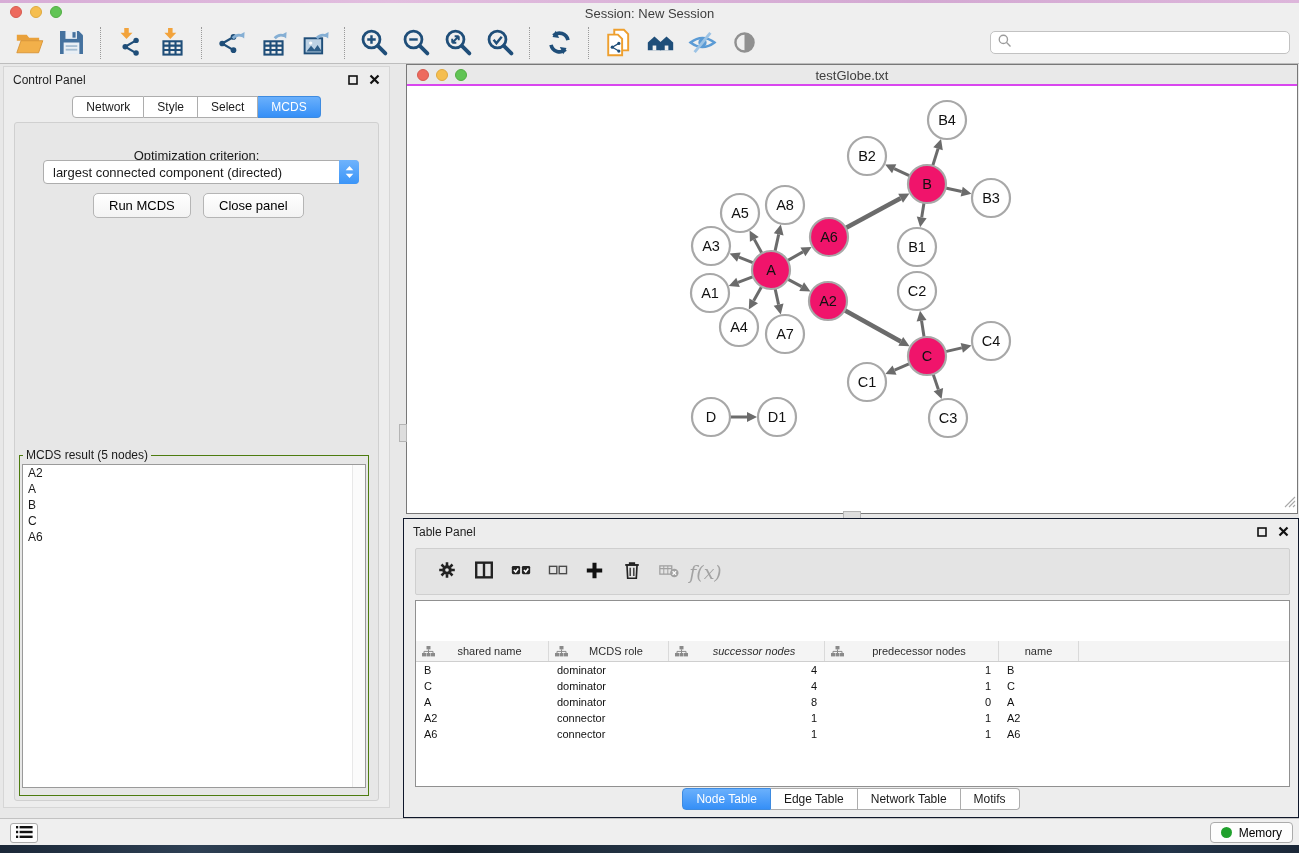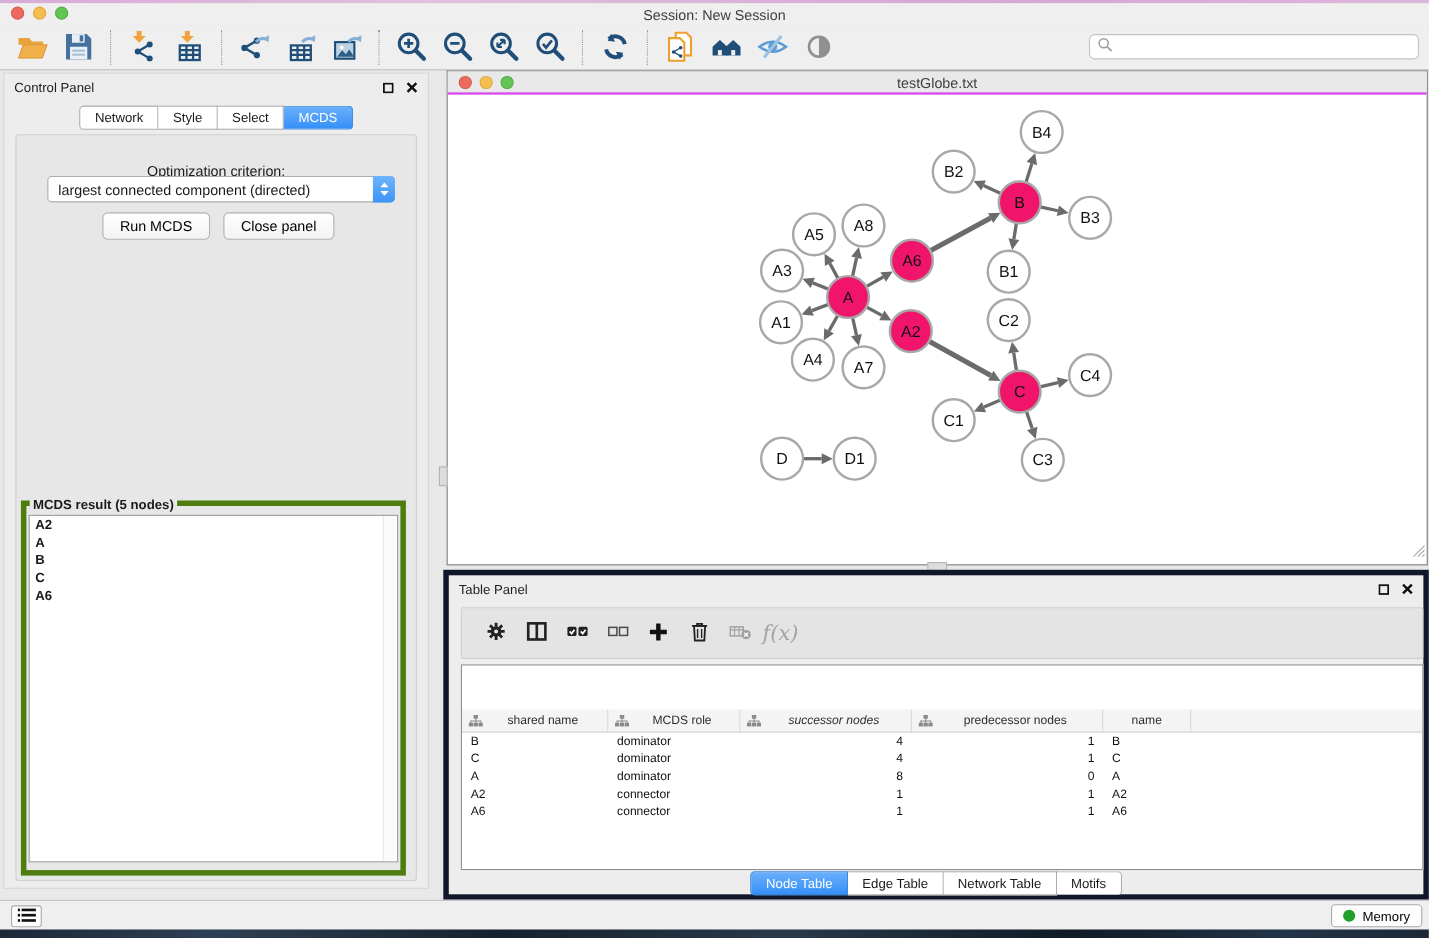--- a/index.html
+++ b/index.html
@@ -51,42 +51,42 @@
     border:1px solid #ADADAD; border-radius:4px; display:flex; align-items:center; cursor:default; }
   #criterion-value { flex:1; font-size:13px; padding-left:9px; }
   #criterion-stepper { width:20px; height:24px; margin:-1px -1px -1px 0;
     background:linear-gradient(#6FB3FC,#3B95F8); border-radius:0 4px 4px 0;
     display:flex; align-items:center; justify-content:center; }
   .cbtn { position:absolute; top:70px; height:25px; background:linear-gradient(#FFFFFF,#F3F3F3);
     border:1px solid #B5B5B5; border-radius:5px; font-size:13px; padding:0 15px;
     font-family:inherit; cursor:default; }
   #run-btn { left:78px; }
   #close-panel-btn { left:188px; }
-  #mcds-fieldset { position:absolute; left:4px; right:9px; top:332px; bottom:4px; border:5px solid #4d7c0f;font-weight:bold; }
+  #mcds-fieldset { position:absolute; left:4px; right:9px; top:332px; bottom:4px; border:1px solid #4d7c0f; }
   #mcds-legend { position:absolute; top:-8px; left:3px; background:#E7E7E7; padding:0 3px; font-size:12px; }
   #mcds-list { position:absolute; left:2px; right:2px; top:8px; bottom:7px; background:#FFF;
     border:1px solid #9A9A9A; overflow:hidden; }
   .mcds-item { font-size:12px; line-height:16px; padding-left:5px; cursor:default; }
   #mcds-scroll { position:absolute; right:0; top:0; bottom:0; width:13px; background:#FBFBFB; border-left:1px solid #E8E8E8; }
   
   #network-window { position:absolute; left:406px; top:64px; width:892px; height:450px;
     background:#FFF; border:1px solid #787878; }
   #nw-titlebar { position:relative; height:21px; background:#E9E9E9; border-bottom:2px solid #d946ef; }
   #nw-lights { position:absolute; left:10px; top:4px; gap:7px; }
   .light.sm { width:12px; height:12px; }
   #nw-title { top:3px; }
   #graph-svg { position:absolute; left:0; top:21px; }
   #graph-svg text { font-family:"Liberation Sans","DejaVu Sans",sans-serif; }
   #nw-grip { position:absolute; right:1px; bottom:1px; }
   .pane-grip { position:absolute; background:#DDDDDD; border:1px solid #B4B4B4; }
   #grip-v { left:399px; top:424px; width:8px; height:18px; }
   #grip-h { left:843px; top:511px; width:18px; height:8px; }
   
   #table-panel { position:absolute; left:403px; top:518px; width:896px; height:300px;
-    background:#EDEDED; border:5px solid #0f172a; }
+    background:#EDEDED; border:1px solid #0f172a; }
   #tp-toolbar { position:absolute; left:11px; top:29px; width:875px; height:47px; background:#E4E4E4;
     border:1px solid #CFCFCF; border-radius:2px; display:flex; align-items:center; padding-left:12px; }
   .tpt-btn { width:37px; height:36px; background:none; border:none; padding:0;
     display:flex; align-items:center; justify-content:center; cursor:default; }
   .tpt-btn.disabled { opacity:0.9; }
   .fx-label { font-size:19px; font-style:italic; color:#9C9C9C; font-family:"DejaVu Serif","Liberation Serif",serif; }
   #data-table { position:absolute; left:11px; top:81px; width:875px; height:187px;
     background:#FFF; border:1px solid #909090; overflow:hidden; }
   #thead { display:flex; height:21px; background:#F4F4F4; border-bottom:1px solid #CFCFCF;margin-top:40px; }
   .th { display:flex; align-items:center; border-right:1px solid #DADADA; padding:0 4px; }

